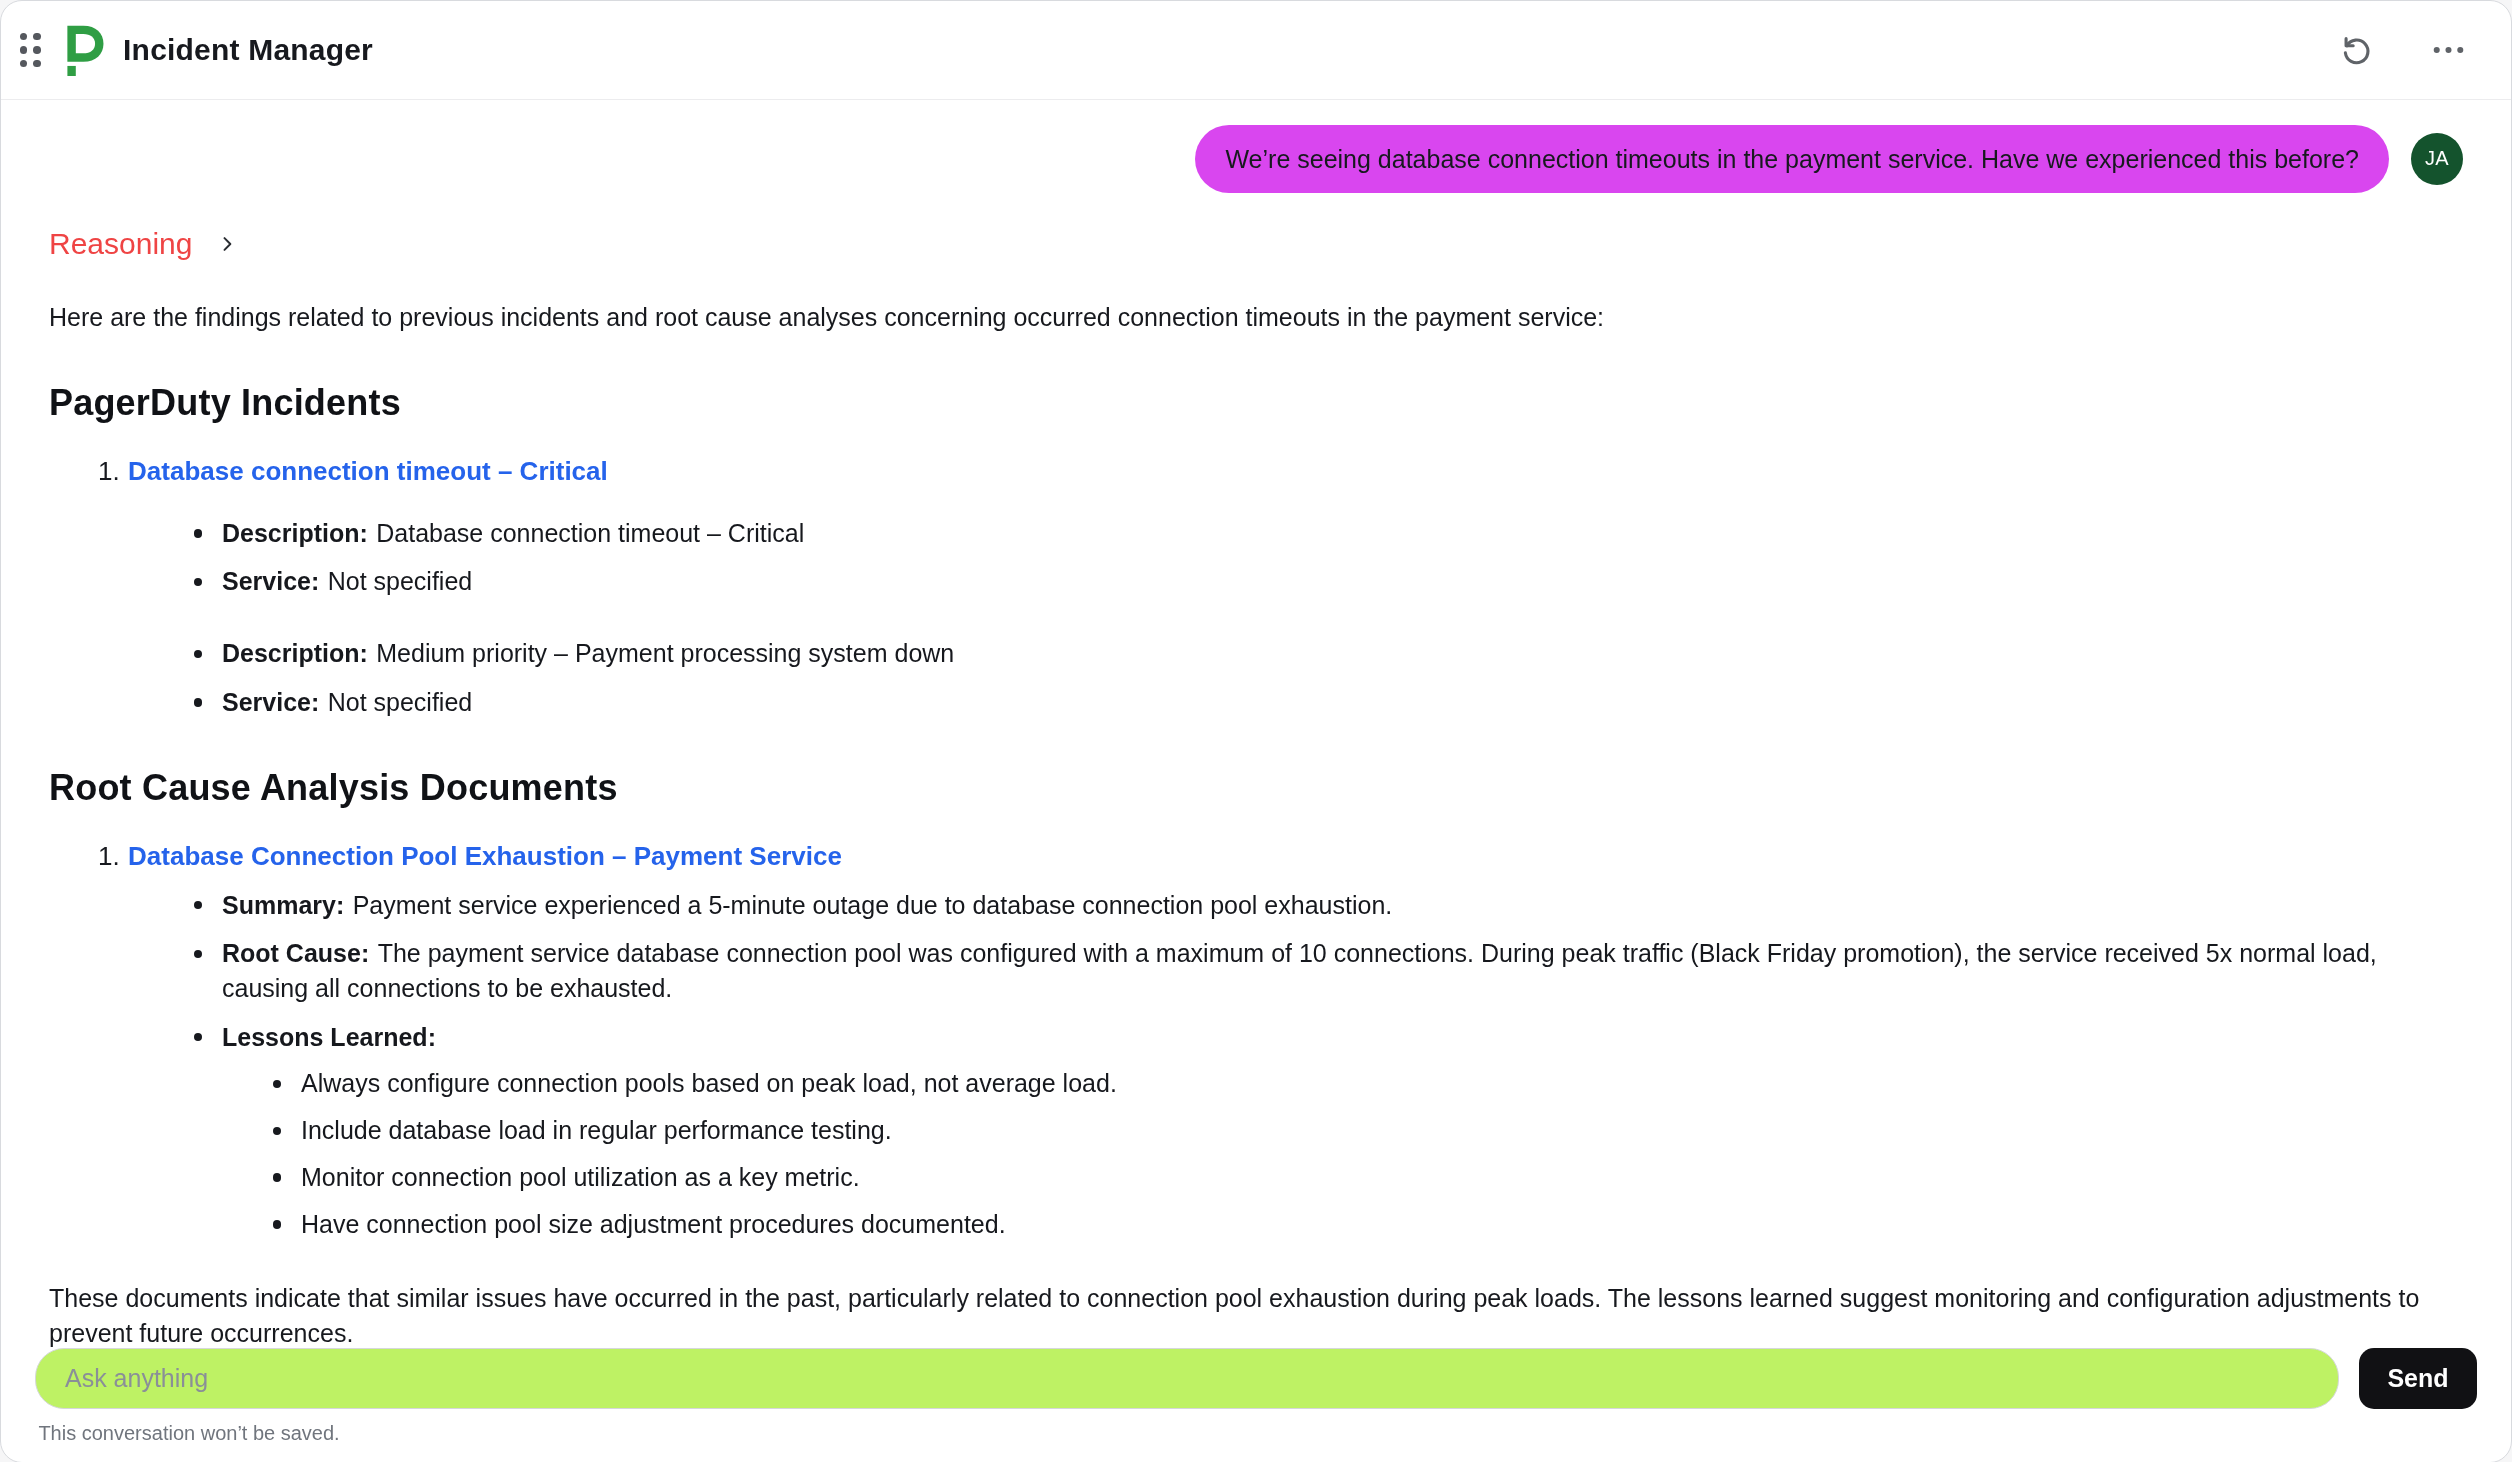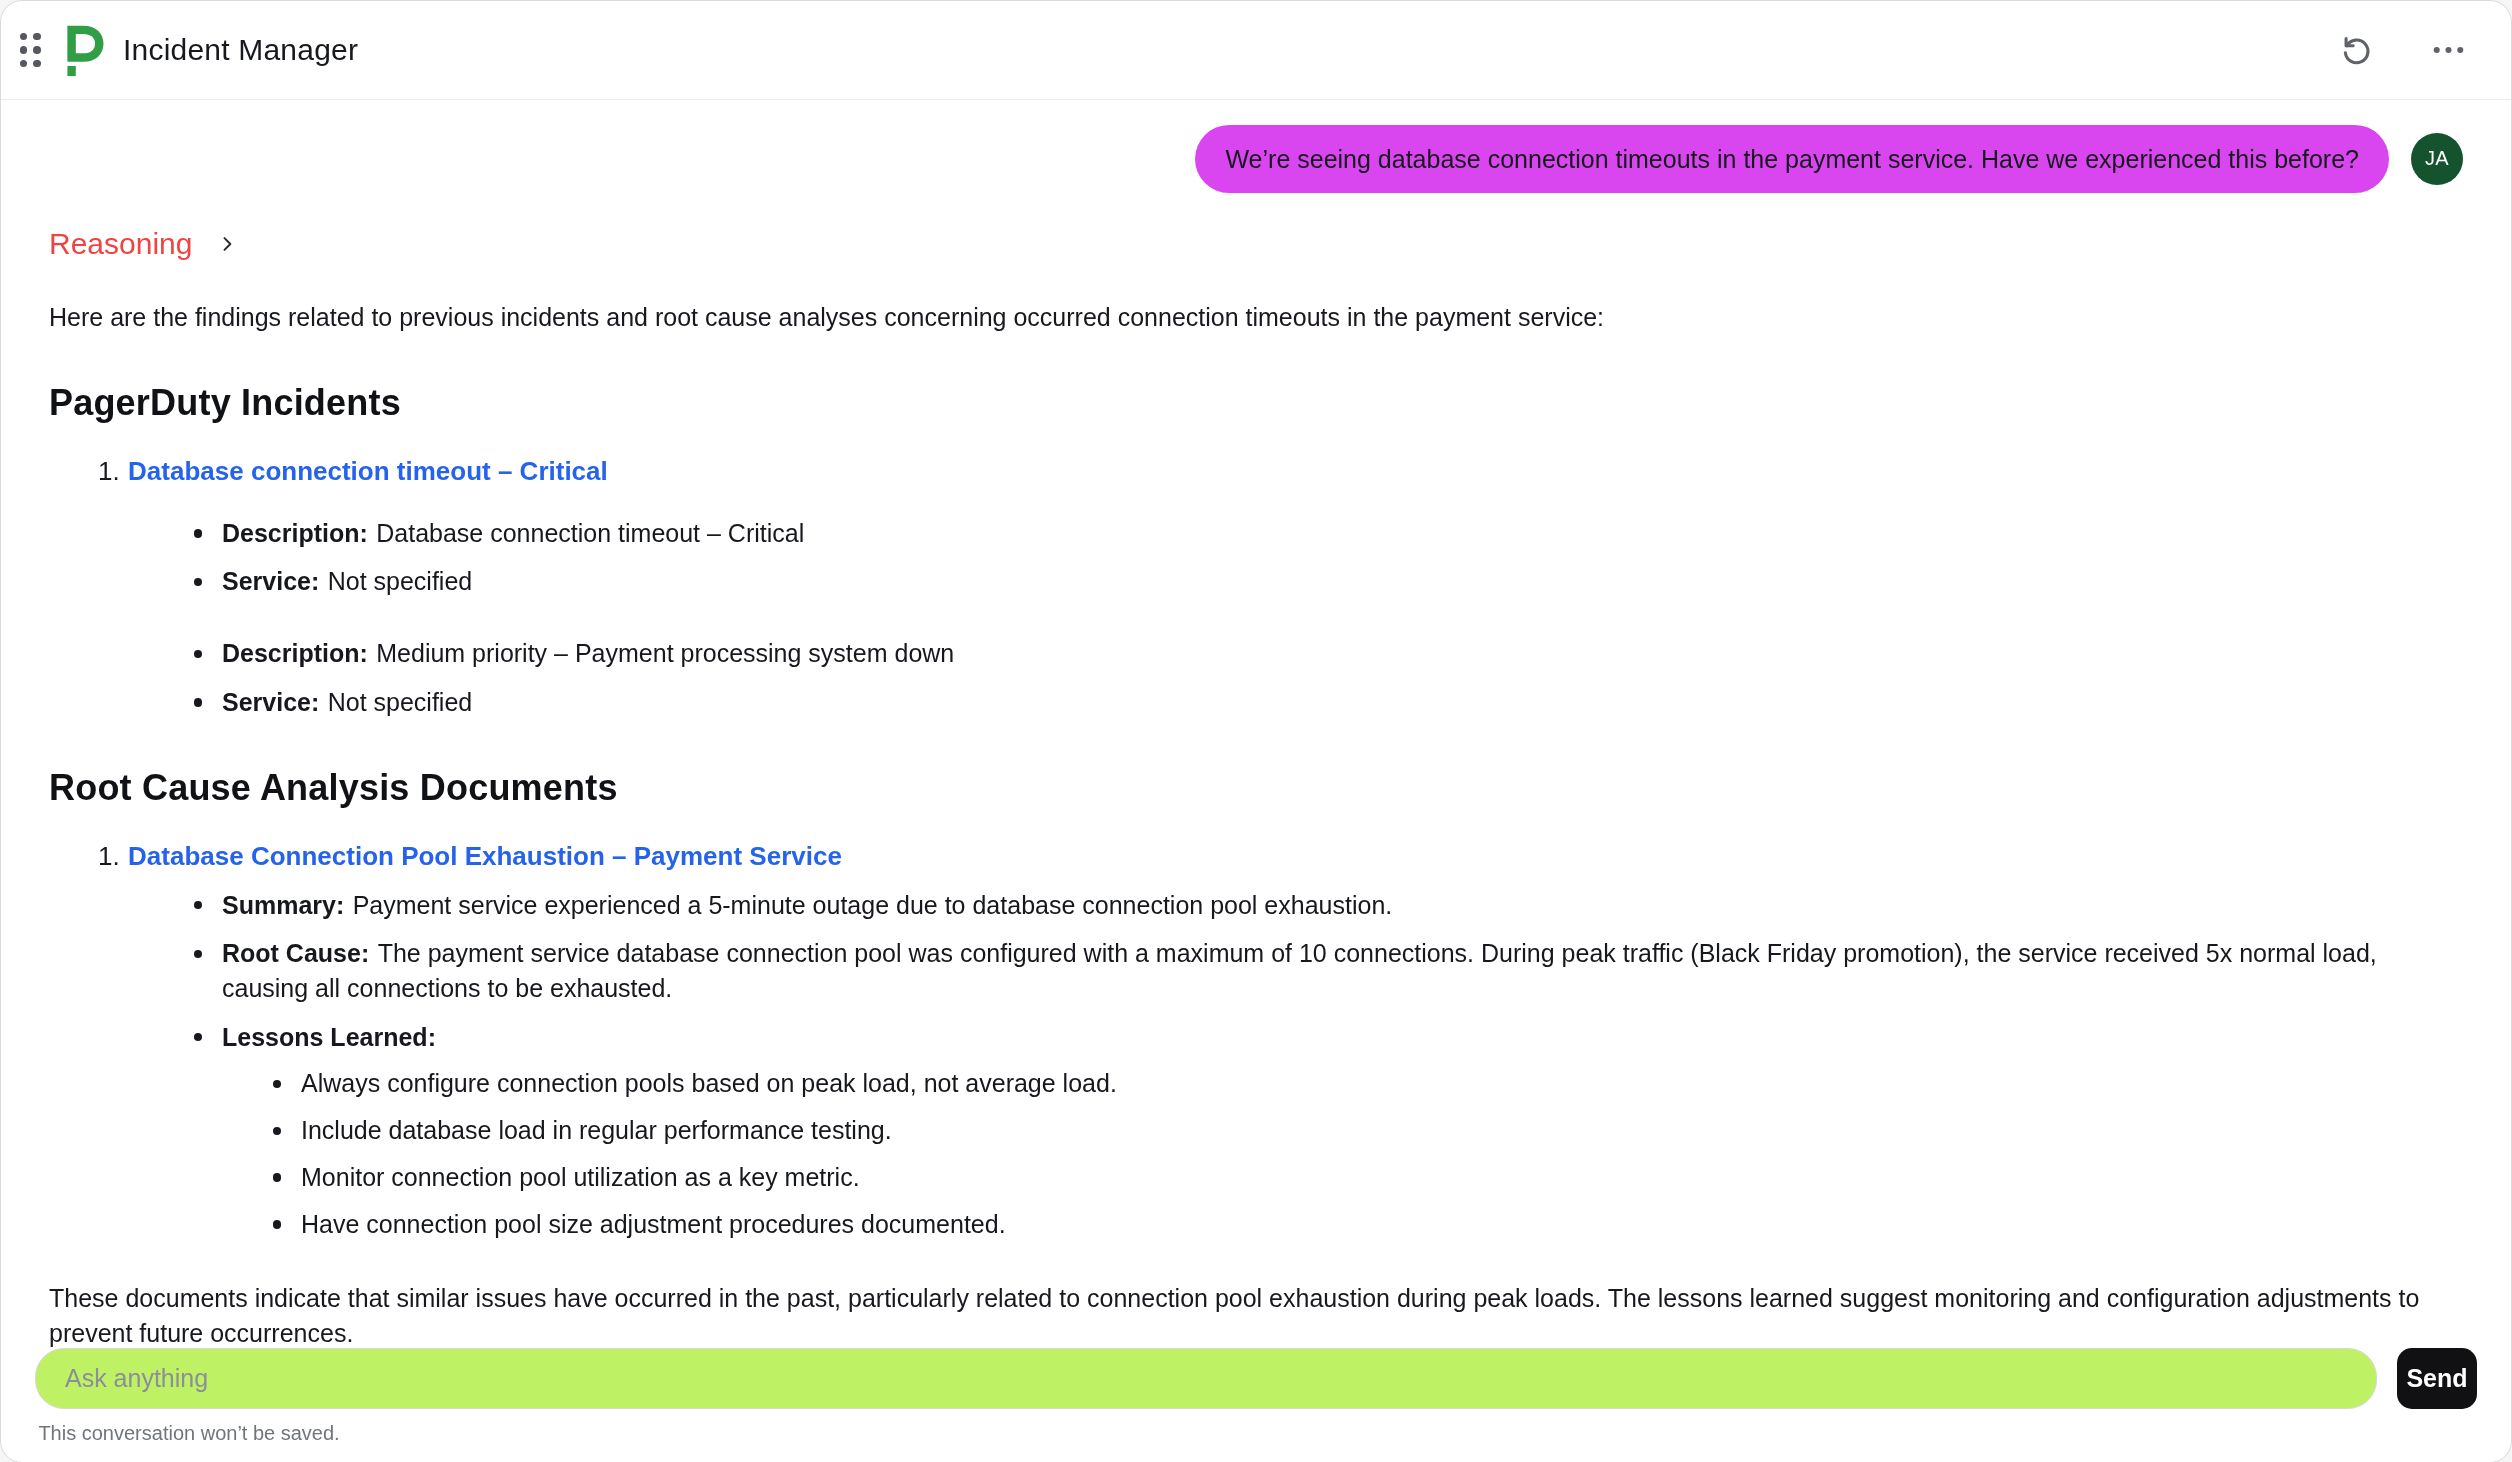--- a/index.html
+++ b/index.html
@@ -22,21 +22,21 @@
     padding: 0 37px 0 18.5px;
     border-bottom: 1.7px solid #ececee;
   }
   .drag-handle {
     display: grid; grid-template-columns: repeat(2, 7.6px);
     grid-template-rows: repeat(3, 7.6px);
     gap: 5.9px; margin-right: 18.5px; cursor: grab;
   }
   .drag-handle span { width: 7.6px; height: 7.6px; border-radius: 50%; background: #55585e; }
   .logo { width: 47px; height: 52px; margin-right: 17px; }
-  .app-title { font-size: 30px; font-weight: 400; color: #17191e; letter-spacing: 0.2px; }
+  .app-title { font-size: 30px; font-weight: 700; color: #17191e; letter-spacing: 0.2px; }
   .header-spacer { flex: 1; }
   .icon-btn { background: none; border: none; cursor: pointer; padding: 6.7px; display: flex; align-items: center; }
   .icon-btn + .icon-btn { margin-left: 44px; }
 
   
   .main { flex: 1; overflow: hidden; padding: 0 48px; }
 
   .msg-row { display: flex; justify-content: flex-end; align-items: center; margin-top: 25px; padding-right: 0; }
   .bubble {
     background: #d946ef; border-radius: 35px;
@@ -93,21 +93,21 @@
   .composer { display: flex; align-items: stretch; }
   .ask-input {
     flex: 1; height: 61px;
     border: 1.7px solid #d5d7db; border-radius: 29px;
     padding: 0 29px; font-size: 25px; color: #17191e;
     font-family: "Liberation Sans", "DejaVu Sans", sans-serif;
     outline: none; background: #bef264;
   }
   .ask-input::placeholder { color: #8a8f98; }
   .send-btn {
-    margin-left: 20px; width: 80px; height: 61px;
+    margin-left: 20px; width: 118px; height: 61px;
     background: #111114; color: #ffffff;
     border: none; border-radius: 15px;
     font-size: 25px; font-weight: 600; cursor: pointer;
     font-family: "Liberation Sans", "DejaVu Sans", sans-serif;
   }
   .footer-note { font-size: 20px; color: #70757d; margin-top: 13.5px; padding-left: 3.4px; }
 </style>
 </head>
 <body>
 

